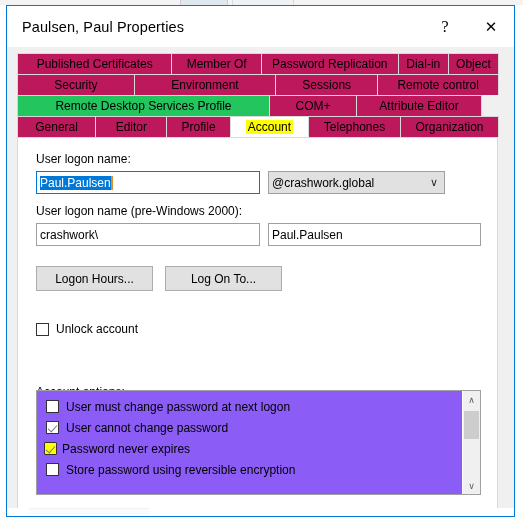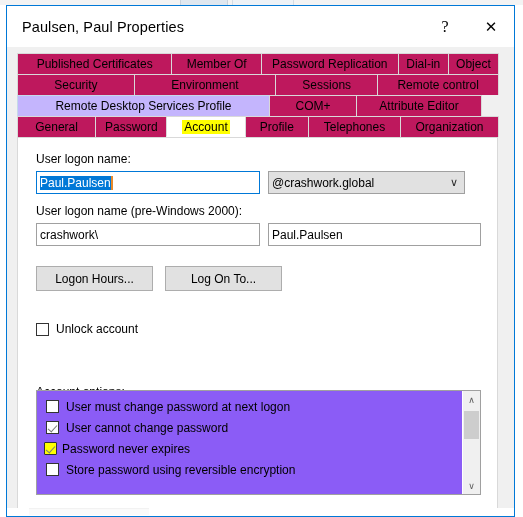--- a/index.html
+++ b/index.html
@@ -127,21 +127,21 @@
     display: flex;
     align-items: center;
     justify-content: center;
     font-size: 12px;
     color: #000;
     white-space: nowrap;
     cursor: default;
     overflow: hidden;
   }
   .tab.hovered {
-    background: #c4b5fd;
+    background: #22c55e;
     border-color: #c5d9ea;
   }
   .tab.active {
     background: #ffffff;
     border-color: #d9d9d9;
     border-bottom: 1px solid #ffffff;
     position: relative;
     z-index: 5;
   }
   .tab-label { position: relative; display: inline-block; padding: 0 2px; }
@@ -410,48 +410,48 @@
         <div class="tab" style="width:126px">
           <span class="tab-label">Attribute Editor</span>
         </div>
       </div>
 
       <div class="tabrow">
         <div class="tab" style="width:80px">
           <span class="tab-label">General</span>
         </div>
         <div class="tab" style="width:73px">
-          <span class="tab-label">Password</span>
+          <span class="tab-label">Editor</span>
+        </div>
+        <div class="tab" style="width:65px">
+          <span class="tab-label">Profile</span>
         </div>
         <div class="tab active" style="width:80px">
           <span class="tab-label hl">Account</span>
-        </div>
-        <div class="tab" style="width:65px">
-          <span class="tab-label">Profile</span>
         </div>
         <div class="tab" style="width:94px">
           <span class="tab-label">Telephones</span>
         </div>
         <div class="tab" style="width:100px">
           <span class="tab-label">Organization</span>
         </div>
       </div>
 
     </div>
 
     <div class="tabpage">
 
       <div class="field-label" style="left:18px; top:14px;">User logon name:</div>
 
       <div class="txtbox focused" style="left:18px; top:33px; width:224px; height:23px;">
         <span class="sel-text">Paul.Paulsen</span>
           <span class="caret"></span>
       </div>
 
-      <div class="combo" style="left:250px; top:33px; width:197px; height:23px;">
+      <div class="combo" style="left:250px; top:33px; width:177px; height:23px;">
         <span class="combo-val">@crashwork.global</span>
         <span class="chev">∨</span>
       </div>
 
       <div class="field-label" style="left:18px; top:66px;">User logon name (pre-Windows 2000):</div>
 
       <div class="txtbox" style="left:18px; top:85px; width:224px; height:23px;">
         <span>crashwork\</span>
       </div>
 

